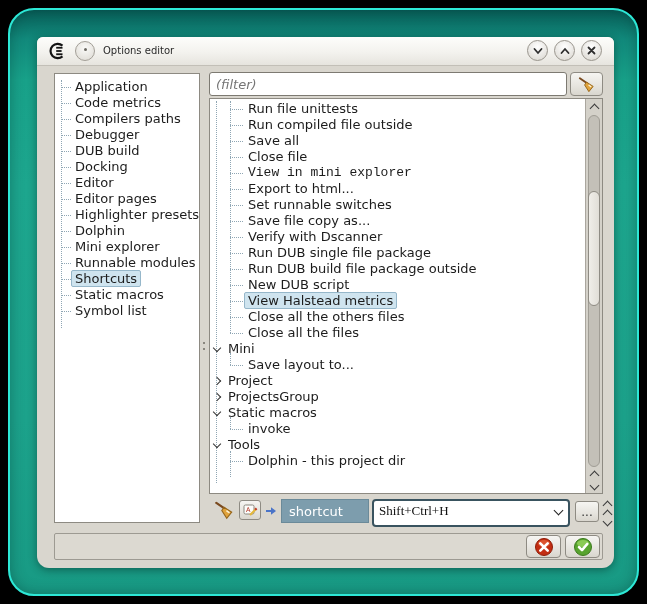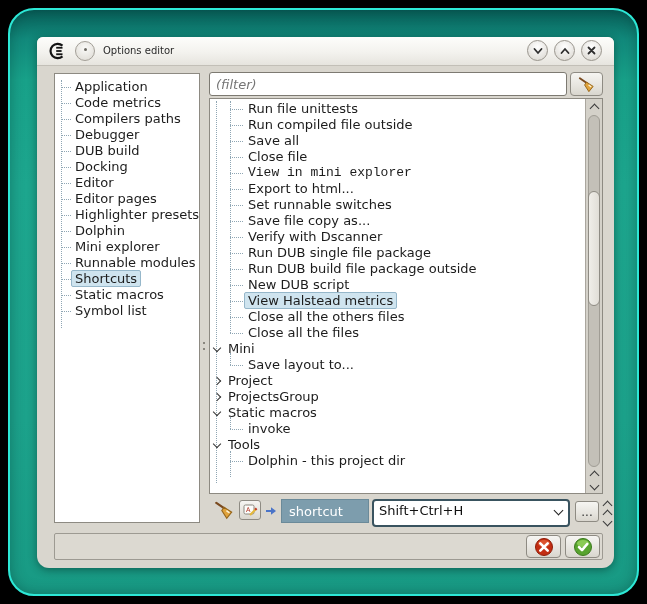--- a/index.html
+++ b/index.html
@@ -60,21 +60,21 @@
   .sb-down{transform:rotate(45deg);}
   
   .proprow{position:absolute;left:172px;top:460px;width:394px;height:28px;}
   .flaticon{position:absolute;top:2px;width:22px;height:22px;}
   .editbtn{position:absolute;left:30px;top:3px;width:22px;height:20px;border-radius:3px;}
   .arrowzone{position:absolute;left:56px;top:2px;width:16px;height:24px;display:flex;align-items:center;}
   .propname{position:absolute;left:72px;top:2px;width:88px;height:24px;background:#7d9dad;color:#fff;
     font-size:13px;line-height:24px;padding-left:7px;box-sizing:border-box;border:1px solid #6b8a99;}
   .combo{position:absolute;left:163px;top:2px;width:198px;height:28px;background:#fff;
     border:2px solid #39535f;border-radius:4px;box-sizing:border-box;font-size:13px;line-height:20px;
-    padding-left:5px;color:#111;}
+    padding-left:5px;color:#111;font-family:Liberation Serif, serif;}
   .combo .cchev{position:absolute;right:6px;top:6px;width:6px;height:6px;border-right:1.6px solid #222;border-bottom:1.6px solid #222;transform:rotate(45deg);}
   .morebtn{position:absolute;left:366px;top:4px;width:24px;height:21px;font-size:12px;color:#333;border-radius:3px;}
   .mini-scroll{position:absolute;left:392px;top:1px;width:13px;height:26px;}
   .mini-scroll .sb-arrow{left:3px;}
   
   .bottombar{position:absolute;left:17px;top:496px;width:549px;height:27px;background:#dcd9d1;
     border:1px solid #9d9a92;border-radius:2px;box-sizing:border-box;}
   .dlgbtns{position:absolute;right:2px;top:1px;display:flex;gap:4px;}
   .dlgbtn{width:35px;height:23px;border-radius:4px;}
 </style>

